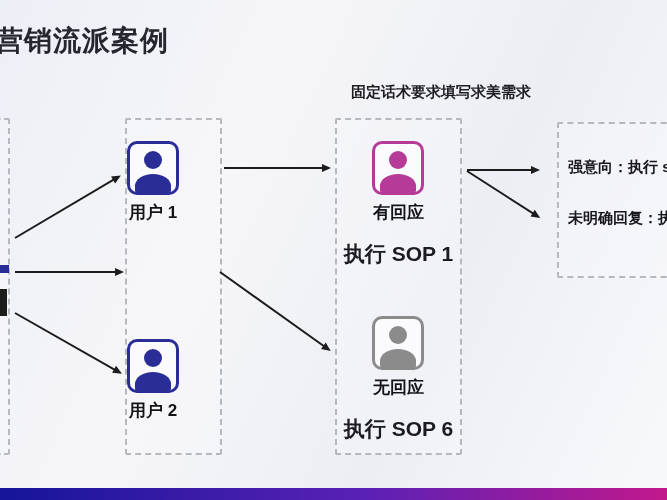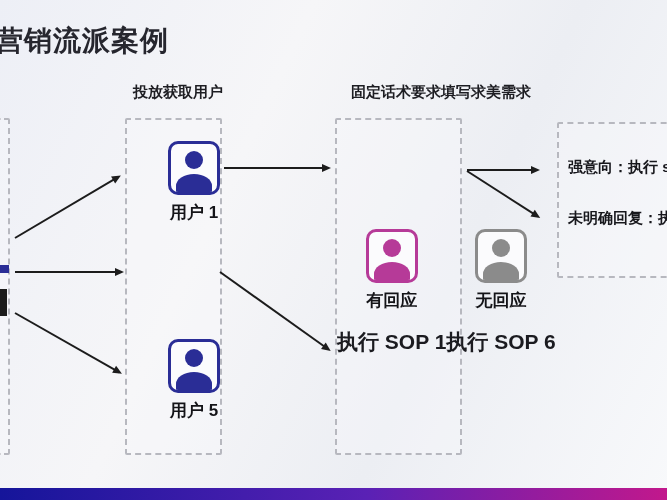--- a/index.html
+++ b/index.html
@@ -28,24 +28,24 @@
 
   .dash-box{
     position:absolute;
     border:2px dashed #b7b8bf;
     border-radius:2px;
     box-sizing:border-box;
     background:rgba(250,250,252,0.35);
   }
   .box-left-cut{left:-62px;top:118px;width:72px;height:337px;}
   .box-users{left:125px;top:118px;width:97px;height:337px;
-    display:flex;flex-direction:column;align-items:flex-end;
+    display:flex;flex-direction:column;align-items:flex-start;
     justify-content:space-between;padding:21px 0 31px;}
   .box-mid{left:335px;top:118px;width:127px;height:337px;
-    display:flex;align-items:center;
+    display:flex;flex-direction:column;align-items:center;
     justify-content:space-between;padding:21px 0 10px;}
   .box-right{left:557px;top:122px;width:120px;height:156px;
     display:flex;flex-direction:column;gap:32px;
     padding:34px 0 0 9px;overflow:hidden;}
 
   .node{display:flex;flex-direction:column;align-items:center;gap:6px;}
   .avatar{
     width:46px;height:48px;
     border:3px solid var(--c,#2a2d96);
     border-radius:10px;
@@ -96,35 +96,34 @@
     background:linear-gradient(90deg,var(--bb-l,#15159a) 0%,var(--bb-m,#5a21b5) 55%,var(--bb-r,#c2188c) 100%);
   }
 </style>
 </head>
 <body>
 
 <div class="stage">
 
   <div class="slide-title">营销流派案例</div>
 
-  <div class="col-label acq">投放获取用户</div>
   <div class="col-label script">固定话术要求填写求美需求</div>
 
   <div class="dash-box box-left-cut"></div>
   <div class="frag-blue"></div>
   <div class="frag-black"></div>
 
   <div class="dash-box box-users">
     <div class="node">
       <div class="avatar" style="--c: #2a2d96;"></div>
       <div class="node-label">用户 1</div>
     </div>
     <div class="node">
       <div class="avatar" style="--c: #2a2d96;"></div>
-      <div class="node-label">用户 5</div>
+      <div class="node-label">用户 2</div>
     </div>
   </div>
 
   <div class="dash-box box-mid">
     <div class="node">
       <div class="avatar" style="--c: #b63a98;"></div>
       <div class="node-label">有回应</div>
       <div class="node-action">执行 SOP 1</div>
     </div>
     <div class="node">

